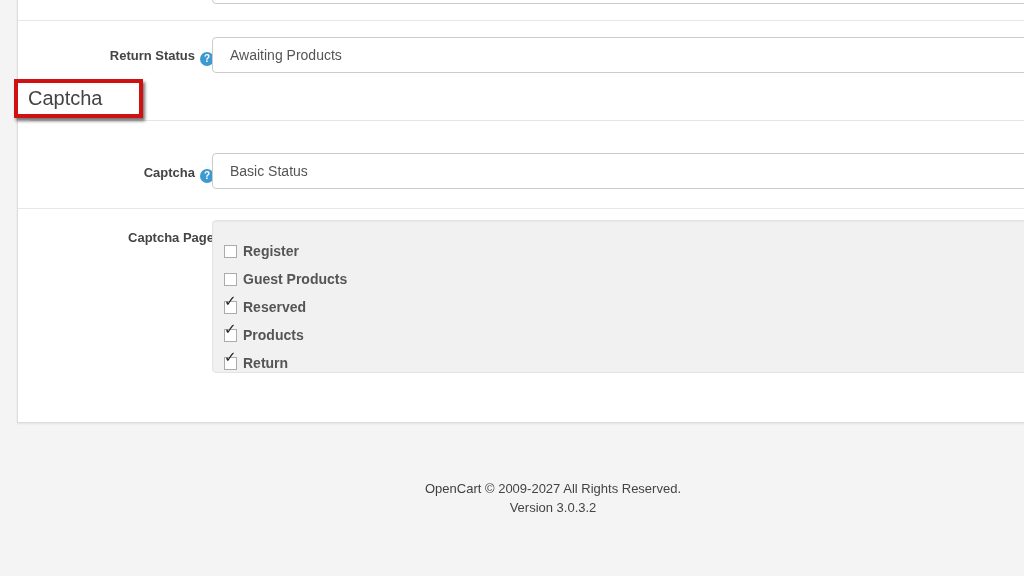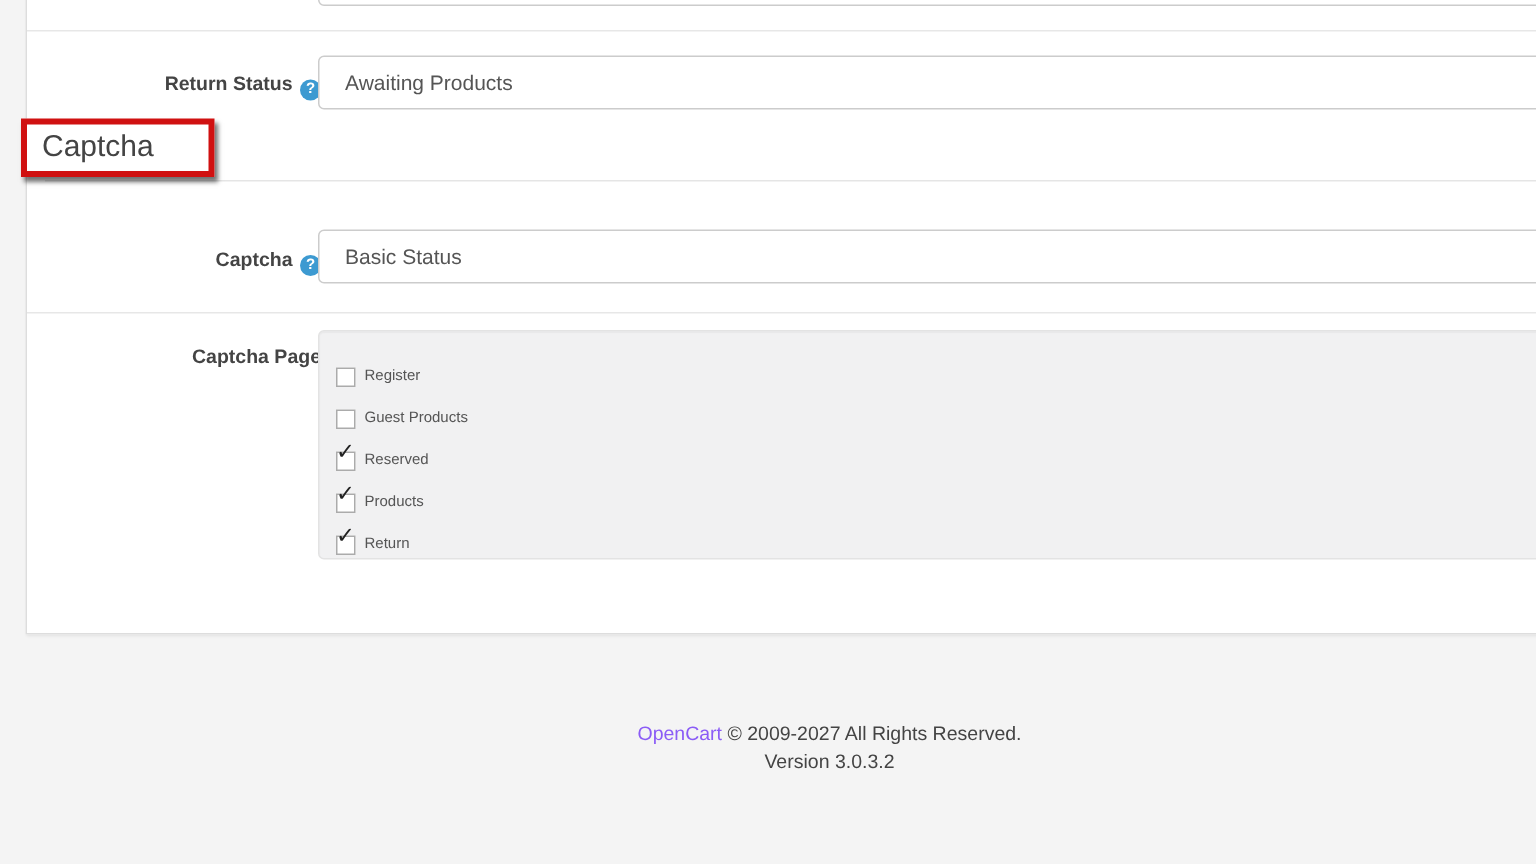--- a/index.html
+++ b/index.html
@@ -65,27 +65,27 @@
   }
   .cb{
     position:relative;width:13px;height:13px;box-sizing:border-box;
     border:1px solid #ababab;background:#ffffff;margin-right:6px;
     flex:0 0 13px;
   }
   .cb .tick{
     position:absolute;left:-1px;top:-8px;font-size:15px;color:#222222;
     line-height:15px;font-family:"DejaVu Sans",sans-serif;
   }
-  .cb-label{font-size:10px;color:#555555;line-height:14px;}
+  .cb-label{font-size:14px;color:#555555;line-height:14px;font-weight:bold;}
   .footer{
     position:absolute;left:17px;top:482px;width:1072px;text-align:center;
     font-size:13px;color:#444444;line-height:14px;
   }
   .footer .version-line{margin-top:5px;}
-  .footer a, .footer .link{color:#8b5cf6;text-decoration:none;cursor:pointer;}
+  .footer a, .footer .link{color:#404040;text-decoration:none;cursor:pointer;}
 </style>
 </head>
 <body>
 
 <div class="panel"></div>
 
 <div class="select select-top"></div>
 
 <div class="divider divider-1"></div>
 

